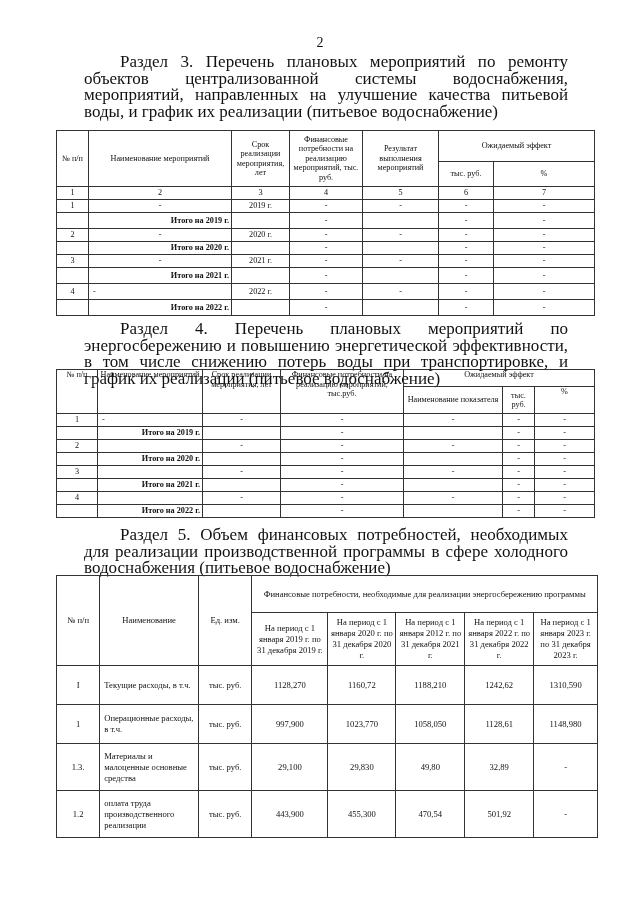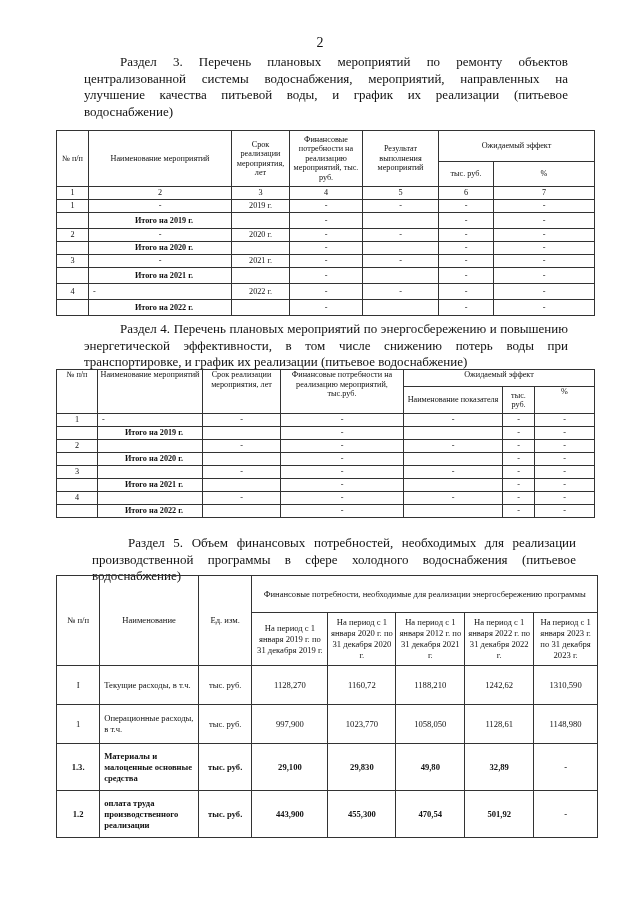--- a/index.html
+++ b/index.html
@@ -3,37 +3,37 @@
 <meta charset="utf-8">
 <style>
   html, body { margin: 0; padding: 0; background: #ffffff; }
   body {
     width: 640px; height: 905px; position: relative; overflow: hidden;
     font-family: "Liberation Serif", "DejaVu Serif", serif; color: #111;
   }
   .page-num { position: absolute; top: 35px; left: 0; width: 640px; text-align: center; font-size: 14px; }
   .heading {
     position: absolute; left: 84px; width: 484px;
-    font-size: 13px; line-height: 16.5px; text-align: justify;
+    font-size: 17px; line-height: 16.5px; text-align: justify;
     text-indent: 36px;
   }
   table { position: absolute; border-collapse: collapse; table-layout: fixed; }
   td, th {
     border: 1px solid #333; padding: 0 2px; font-weight: normal;
     text-align: center; vertical-align: middle; overflow: hidden;
   }
   .t3 { left: 56px; top: 130px; width: 538px; font-size: 8.2px; line-height: 9.5px; }
   .t3 td { height: 12px; }
   .t3 tr.sub td { height: 15px; }
   .t4 { left: 56px; top: 369px; width: 538px; font-size: 8.2px; line-height: 9.5px; }
   .t4 td { height: 12px; }
   .t5 { left: 56px; top: 575px; width: 542px; font-size: 8.6px; line-height: 11px; }
   .t5 .body-row td { height: 38px; }
-  .t5 .body-row.tall td { height: 46px; font-weight: bold; }
-  .bold { font-weight: bold; text-align: center; padding-left: 10px; }
+  .t5 .body-row.tall td { height: 46px; }
+  .bold { font-weight: bold; text-align: right; padding-left: 10px; }
   .left { text-align: left; padding-left: 4px; }
   .t4 .hdr td { vertical-align: top; }
 </style>
 </head>
 <body>
 
 <div class="page-num">2</div>
 
 <p class="heading" style="top:54px; margin:0;">Раздел 3. Перечень плановых мероприятий по ремонту объектов централизованной системы водоснабжения, мероприятий, направленных на улучшение качества питьевой воды, и график их реализации (питьевое водоснабжение)</p>
 
@@ -237,21 +237,21 @@
     <td class="bold">Итого на 2022 г.</td>
     <td></td>
     <td>-</td>
     <td></td>
     <td>-</td>
     <td>-</td>
   </tr>
 </tbody>
   </table>
 
-<p class="heading" style="top:527px; margin:8px;">Раздел 5. Объем финансовых потребностей, необходимых для реализации производственной программы в сфере холодного водоснабжения (питьевое водоснабжение)</p>
+<p class="heading" style="top:527px; margin:0;">Раздел 5. Объем финансовых потребностей, необходимых для реализации производственной программы в сфере холодного водоснабжения (питьевое водоснабжение)</p>
 
 <table class="t5">
   <colgroup>
     <col style="width:42px">
       <col style="width:96px">
       <col style="width:52px">
     <col style="width:74px">
       <col style="width:66px">
       <col style="width:67px">
       <col style="width:67px">

